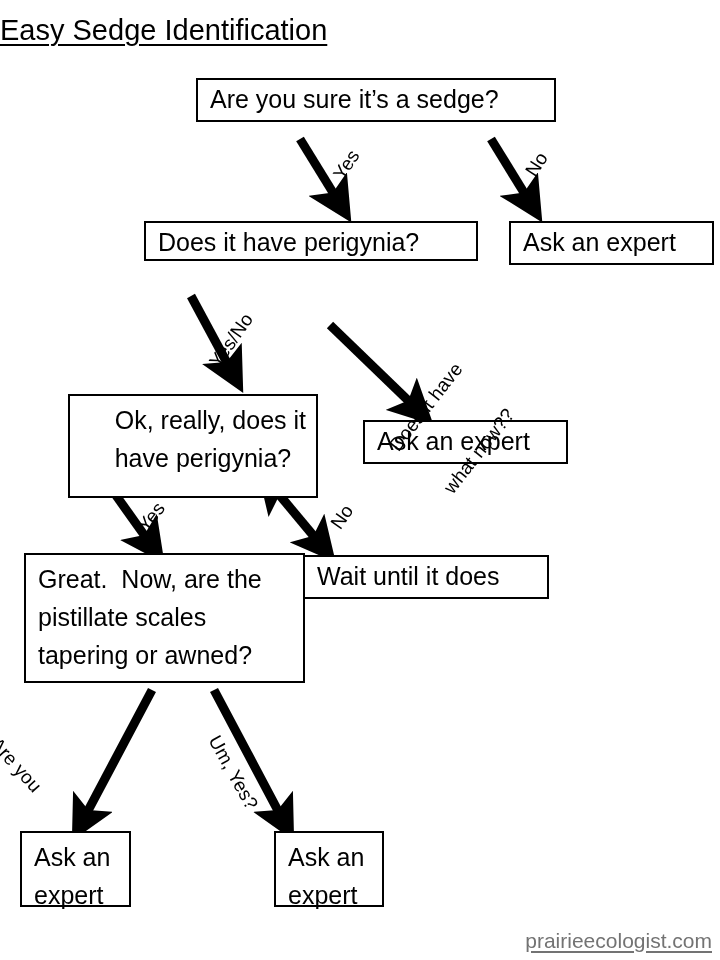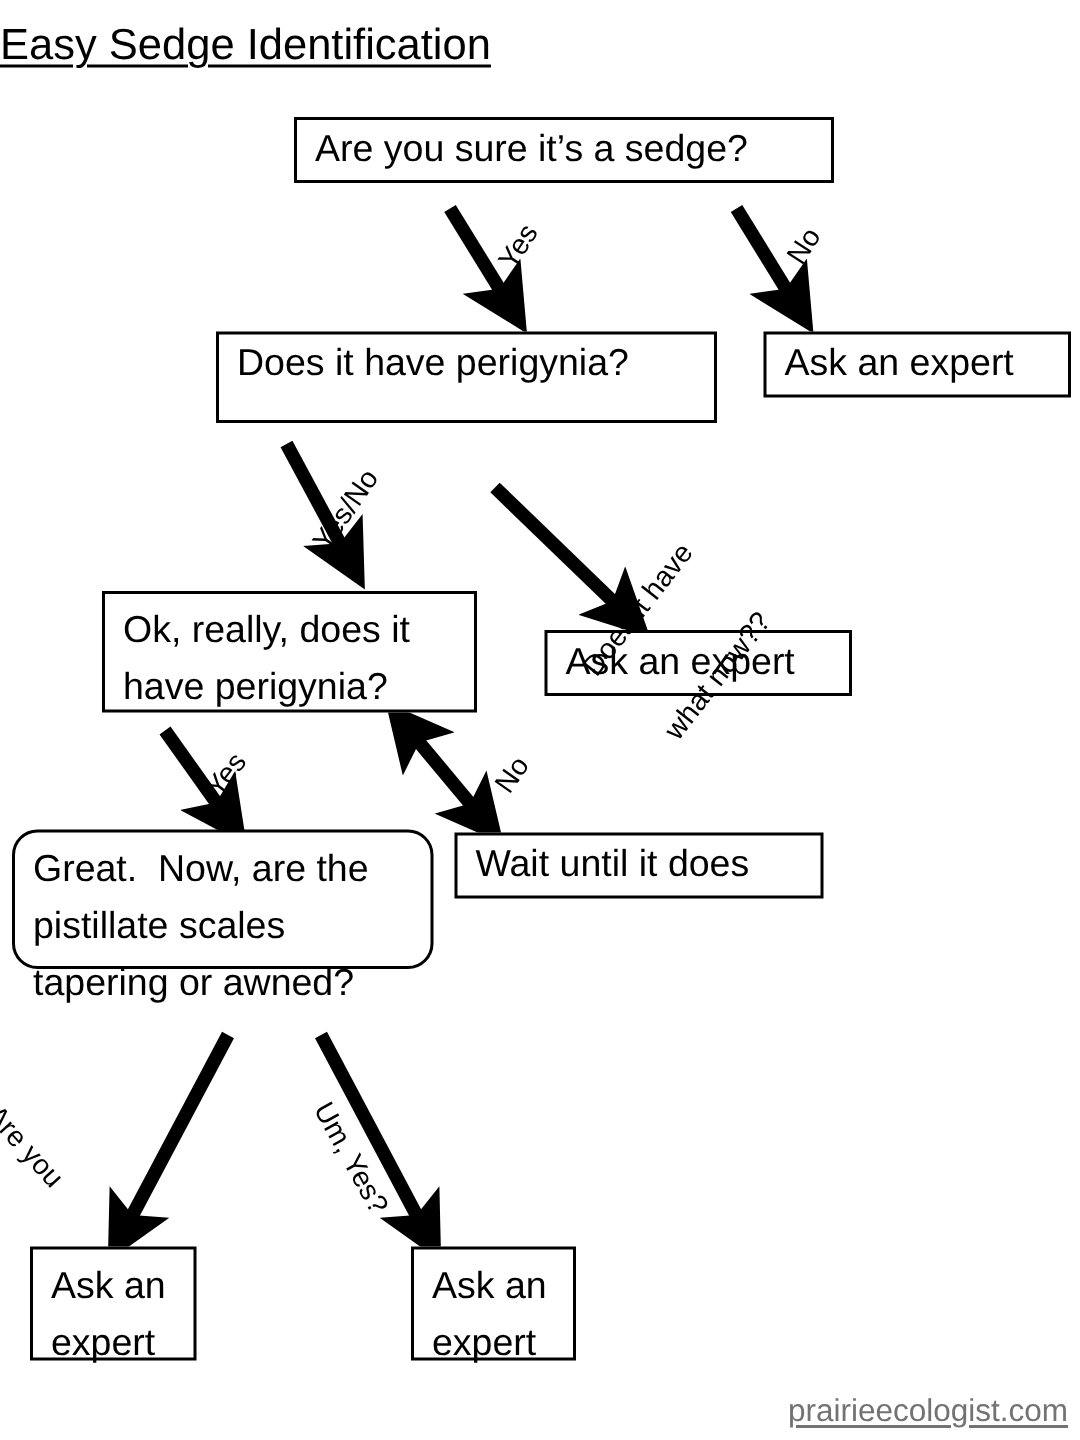--- a/index.html
+++ b/index.html
@@ -126,38 +126,38 @@
 
     <line x1="152" y1="690" x2="82" y2="822" stroke="#000" stroke-width="9" marker-end="url(#ah)"></line>
 
     <line x1="214" y1="690" x2="284" y2="822" stroke="#000" stroke-width="9" marker-end="url(#ah)"></line>
   </svg>
 
   <div class="node pad" style="left:196px; top:78px; width:360px; height:44px;">
     <span>Are you sure it’s a sedge?</span>
   </div>
 
-  <div class="node pad" style="left:144px; top:221px; width:334px; height:61px;">
+  <div class="node pad" style="left:144px; top:221px; width:334px; height:40px;">
     <span>Does it have perigynia?</span>
   </div>
 
   <div class="node pad" style="left:509px; top:221px; width:205px; height:44px;">
     <span>Ask an expert</span>
   </div>
 
-  <div class="node pad multiline" style="left:68px; top:394px; width:250px; height:81px;">
+  <div class="node pad multiline" style="left:68px; top:394px; width:250px; height:104px;justify-content:flex-end;">
     <span>Ok, really, does it
 have perigynia?</span>
   </div>
 
   <div class="node pad" style="left:363px; top:420px; width:205px; height:44px;">
     <span>Ask an expert</span>
   </div>
 
-  <div class="node pad multiline" style="left:8px; top:553px; width:281px; height:93px;border-radius:17px;">
+  <div class="node pad multiline" style="left:24px; top:553px; width:281px; height:130px;">
     <span>Great.  Now, are the
 pistillate scales
 tapering or awned?</span>
   </div>
 
   <div class="node pad" style="left:303px; top:555px; width:246px; height:44px;">
     <span>Wait until it does</span>
   </div>
 
   <div class="node pad multiline" style="left:20px; top:831px; width:111px; height:76px;">

